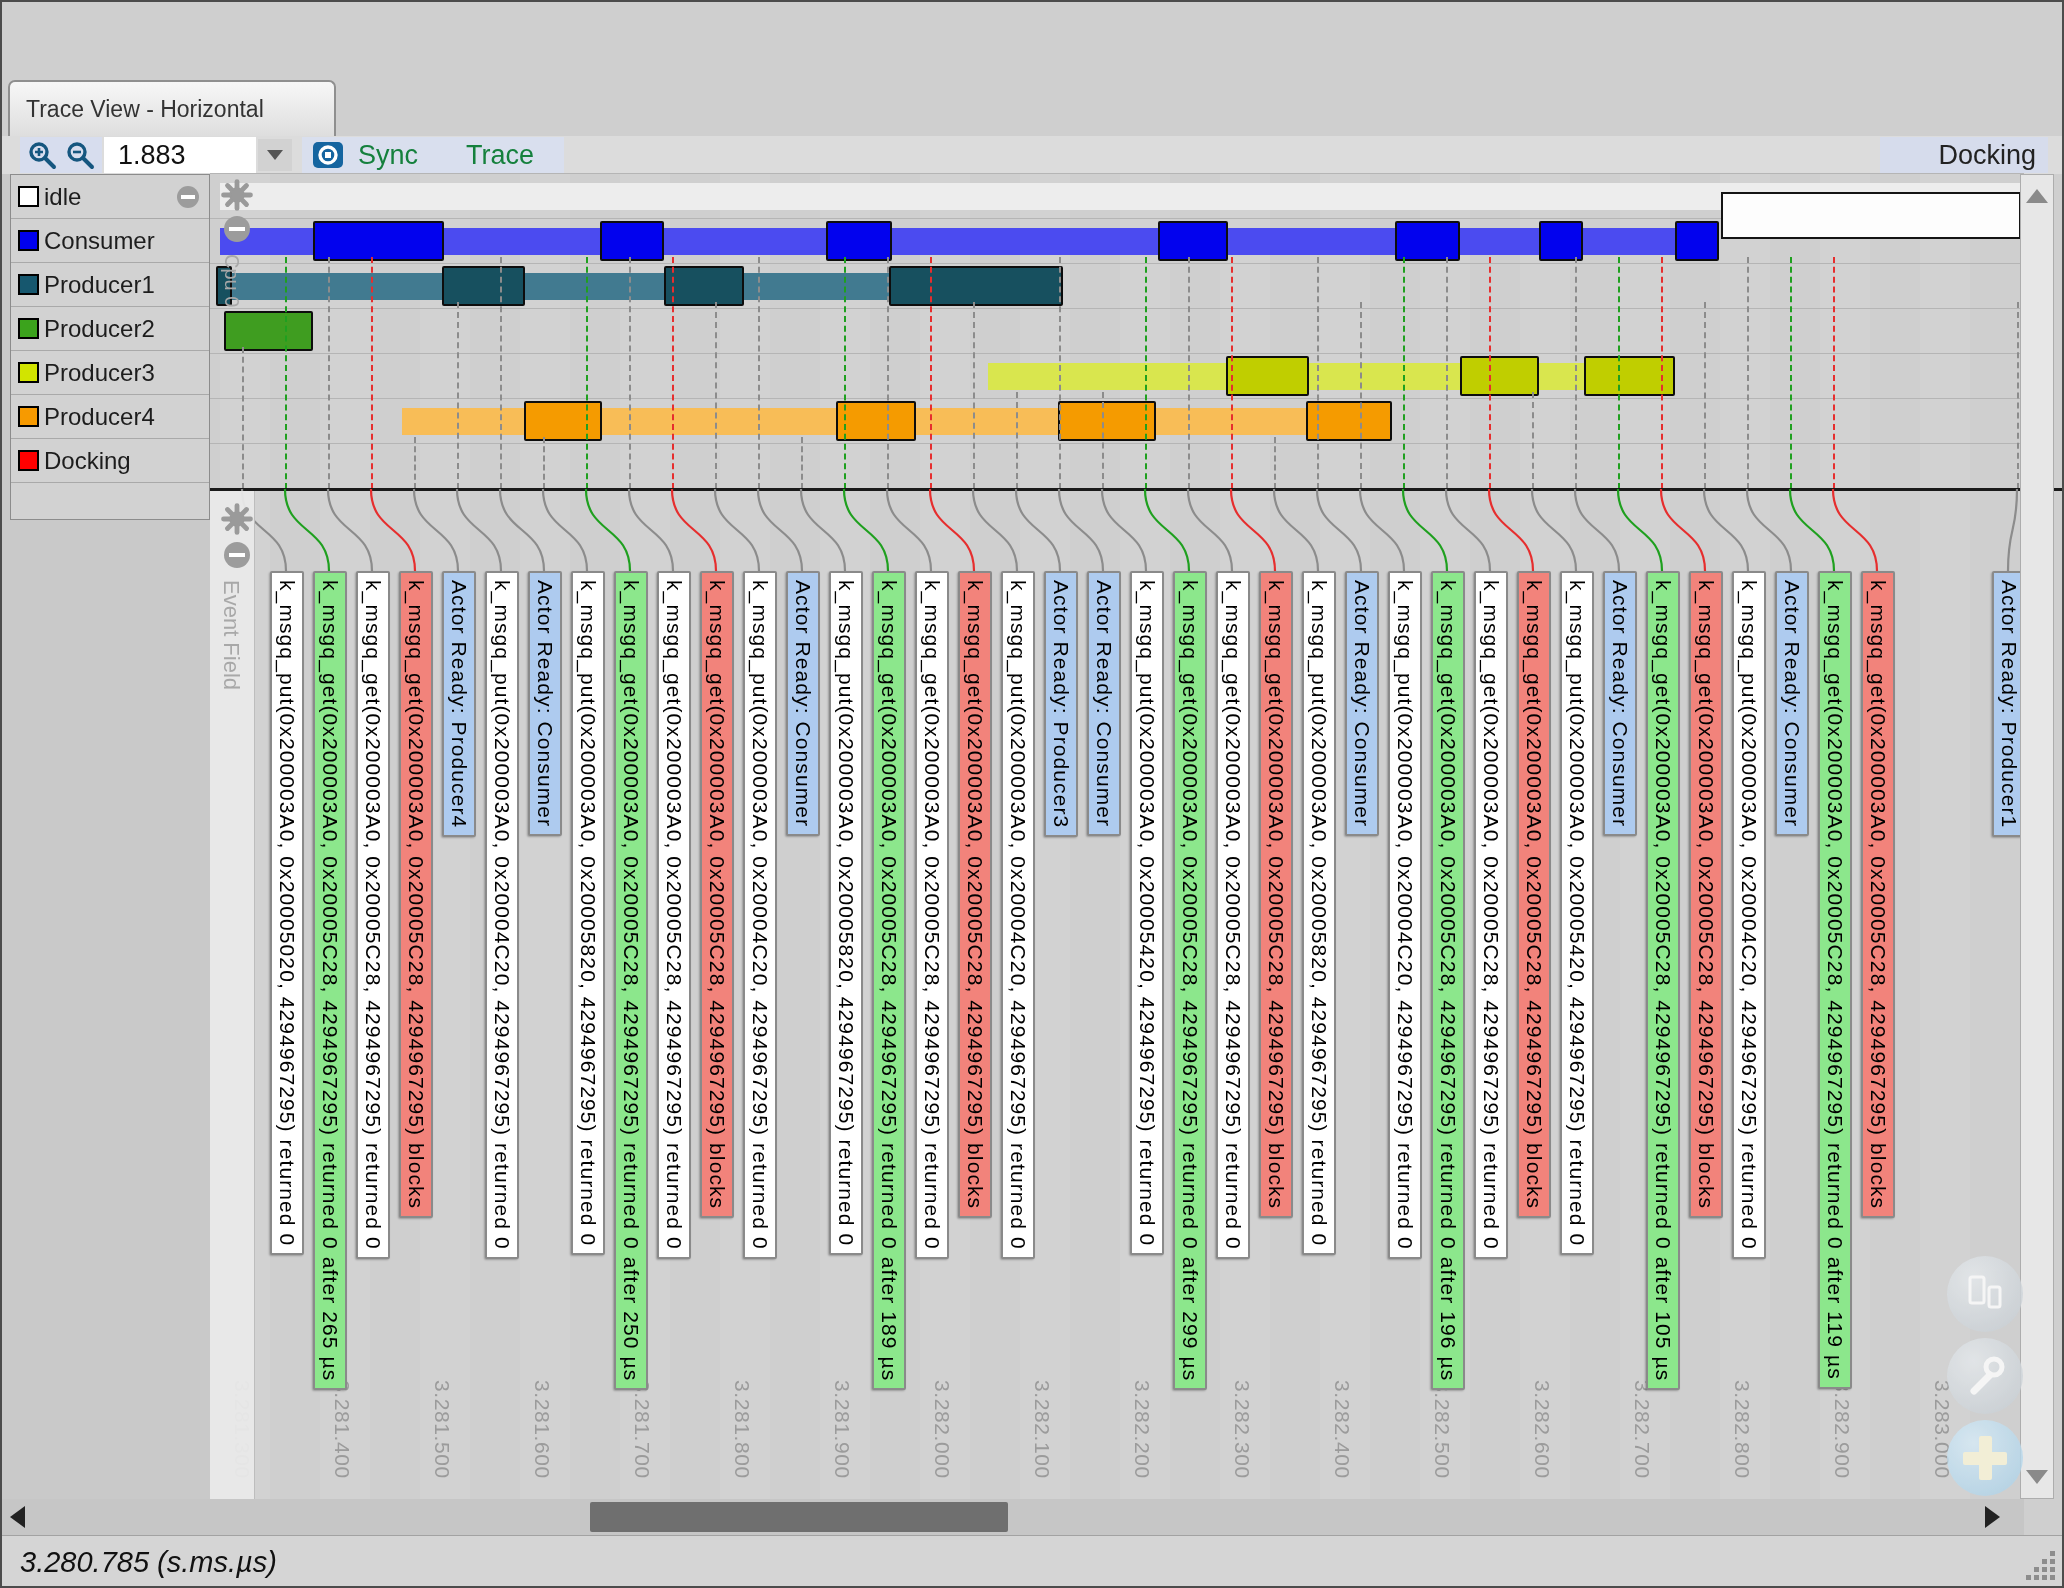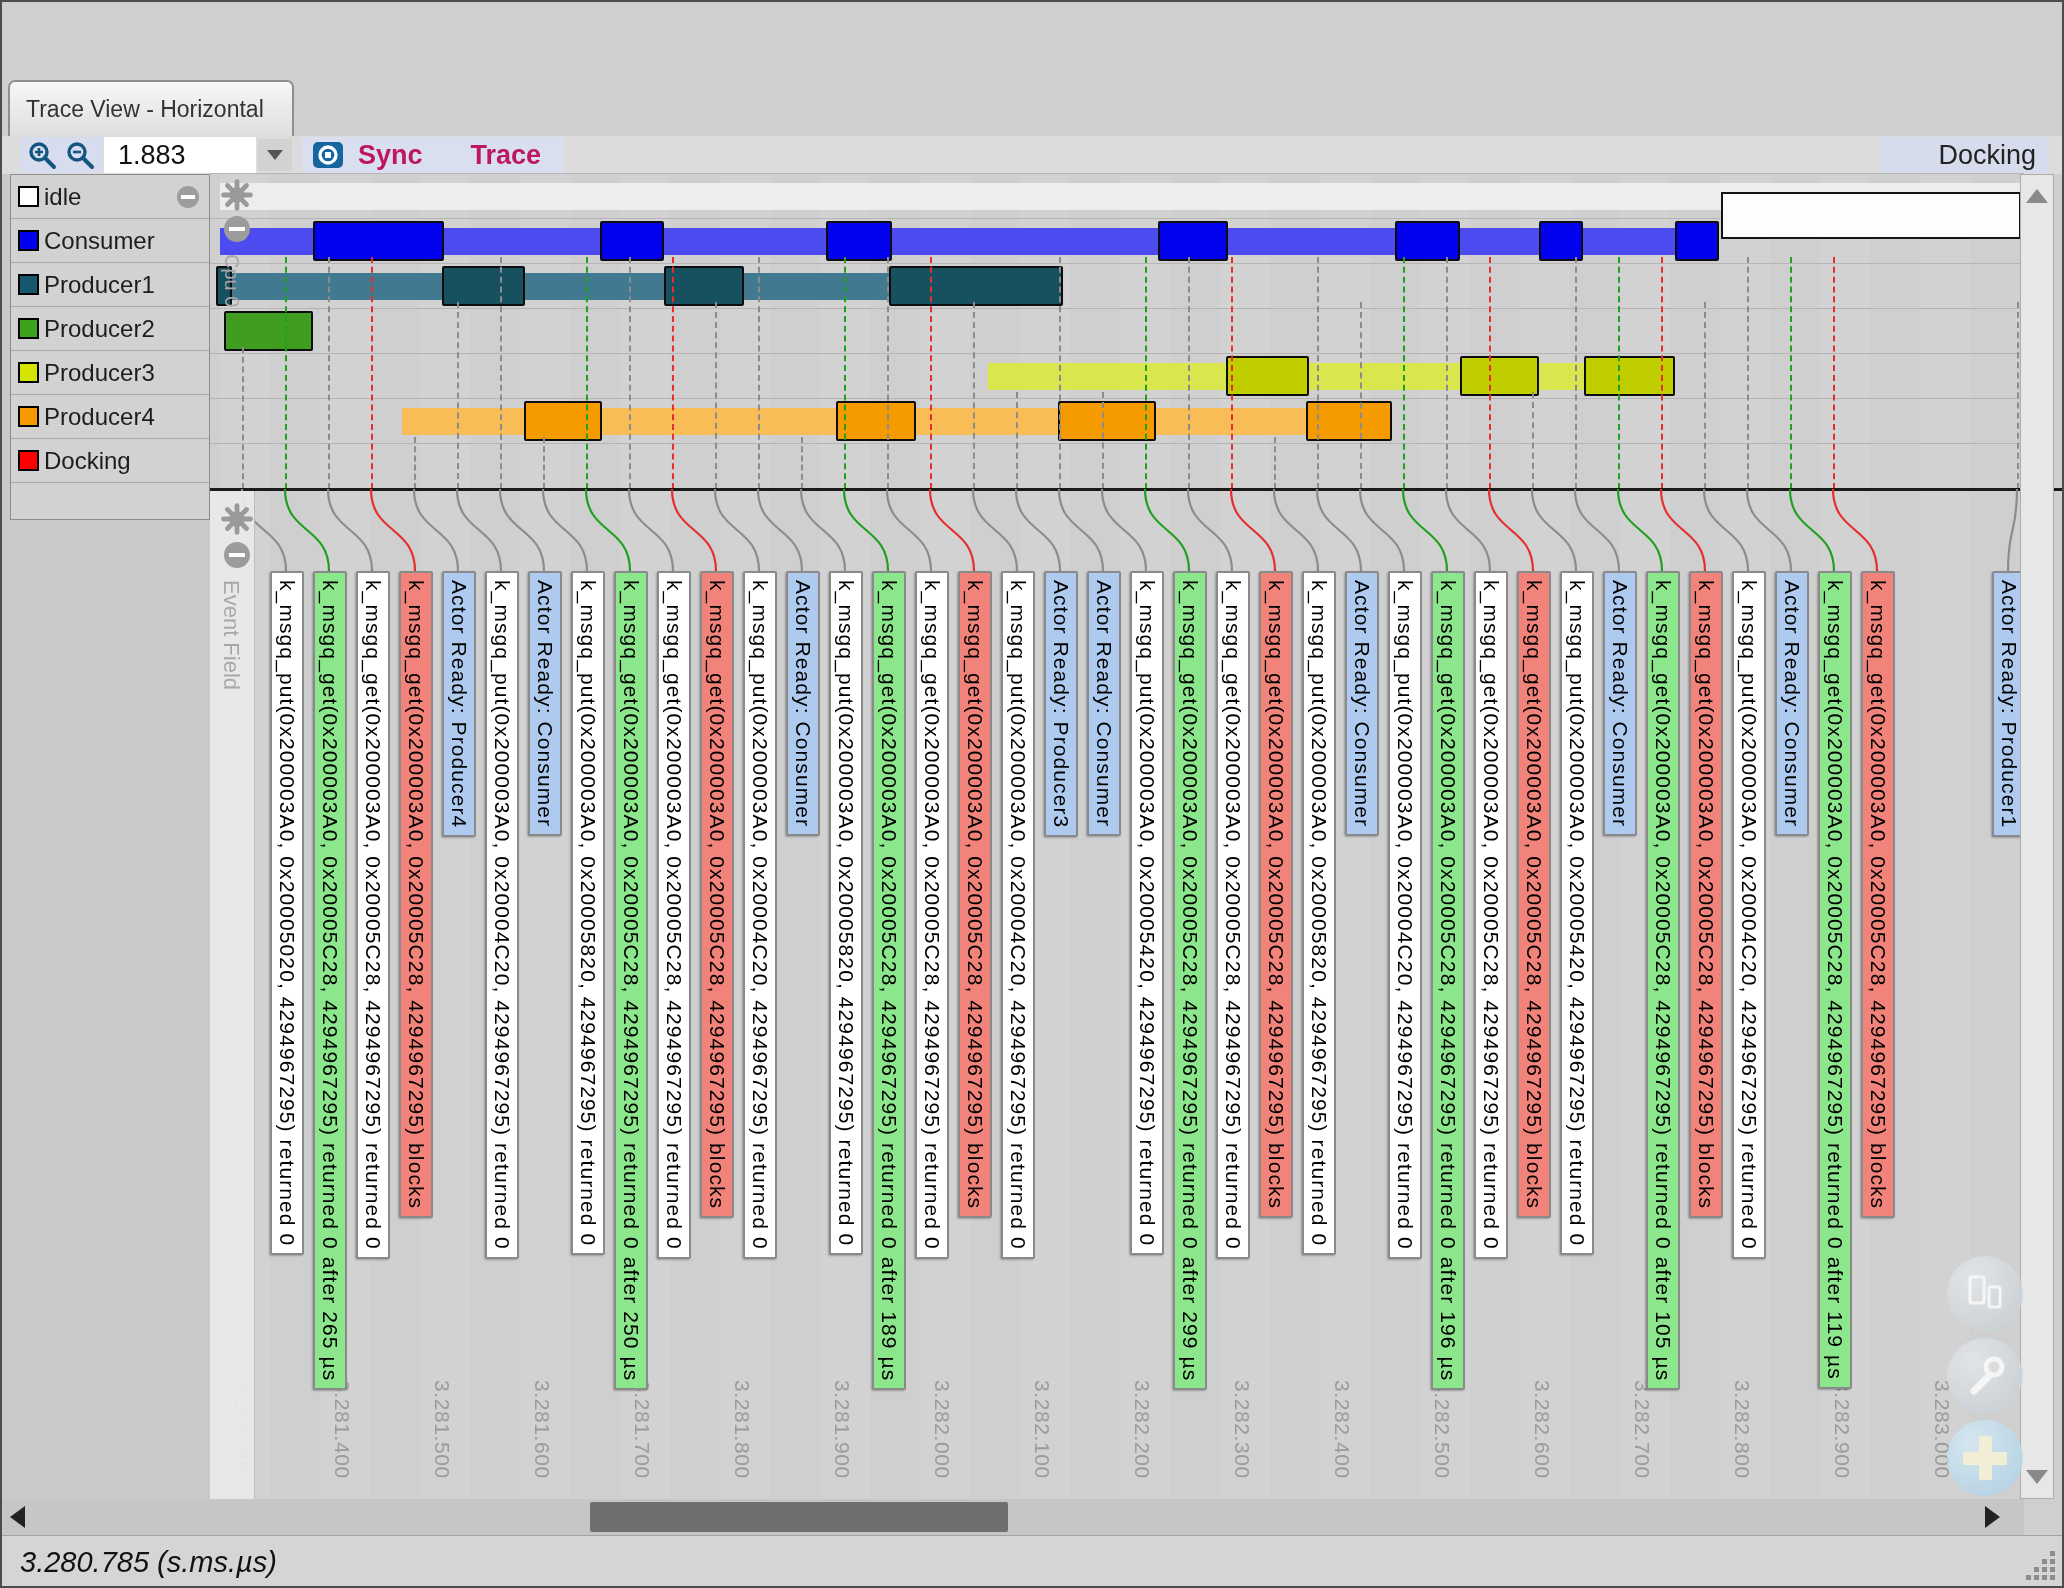--- a/index.html
+++ b/index.html
@@ -10,36 +10,36 @@
   #titlebar{position:absolute;left:0;top:0;width:100%;height:76px;
     background:linear-gradient(#f4f4f4,#d2d2d2);}
   #app-title{position:absolute;left:0;right:0;top:12px;text-align:center;
     font-size:27px;font-weight:bold;color:#2d2d2d;}
   #logo{position:absolute;left:14px;top:10px;width:52px;height:52px;}
   #win-controls{position:absolute;right:0;top:0;width:162px;height:50px;background:#a7acb3;
     border-radius:0 0 0 14px;display:flex;align-items:center;justify-content:space-evenly;}
   .wc{width:30px;height:30px;display:flex;align-items:center;justify-content:center;cursor:default;}
   
   #tabbar{position:absolute;left:0;top:76px;width:100%;height:58px;border-bottom:2px solid #9a9a9a;}
-  #tab{position:absolute;left:6px;top:2px;width:286px;height:56px;background:linear-gradient(#f7f7f7,#dedede);
+  #tab{position:absolute;left:6px;top:2px;width:328px;height:56px;background:linear-gradient(#f7f7f7,#dedede);
     border:2px solid #8f8f8f;border-bottom:none;border-radius:7px 7px 0 0;box-sizing:border-box;
     font-size:23px;color:#333;display:flex;align-items:center;padding-left:16px;}
   
   #toolbar{position:absolute;left:0;top:134px;width:100%;height:38px;background:#dcdcdc;}
   #zoom-btns{position:absolute;left:18px;top:1px;width:82px;height:36px;background:#d7ddee;
     display:flex;align-items:center;justify-content:space-evenly;}
   #zoom-field{position:absolute;left:102px;top:1px;width:152px;height:36px;background:#fff;
     font-size:27px;color:#111;display:flex;align-items:center;padding-left:14px;box-sizing:border-box;}
   #zoom-drop{position:absolute;left:256px;top:3px;width:34px;height:32px;background:#d2d2d2;
     display:flex;align-items:center;justify-content:center;}
   .tri-down{width:0;height:0;border-left:8px solid transparent;border-right:8px solid transparent;
     border-top:10px solid #555;}
   #sync-view{position:absolute;left:300px;top:1px;width:262px;height:36px;background:#d9dfee;
     display:flex;align-items:center;gap:14px;padding-left:10px;box-sizing:border-box;}
-  #sync-label,#view-label{font-size:27px;color:#be185d;font-weight:bold;}
+  #sync-label,#view-label{font-size:27px;color:#15803d;}
   #view-label{margin-left:34px;}
   #docking-btn{position:absolute;right:14px;top:1px;width:168px;height:36px;background:#d6dcec;
     font-size:27px;color:#222;display:flex;align-items:center;justify-content:flex-end;
     padding-right:12px;box-sizing:border-box;}
   
   #content{position:absolute;left:0;top:0;width:2064px;height:1588px;}
   .abs{position:absolute;}
   
   #legend-underlay{position:absolute;left:0;top:172px;width:208px;height:1325px;background:#c9c9c9;}
   #legend{position:absolute;left:8px;top:172px;width:200px;height:346px;background:#d2d2d2;

